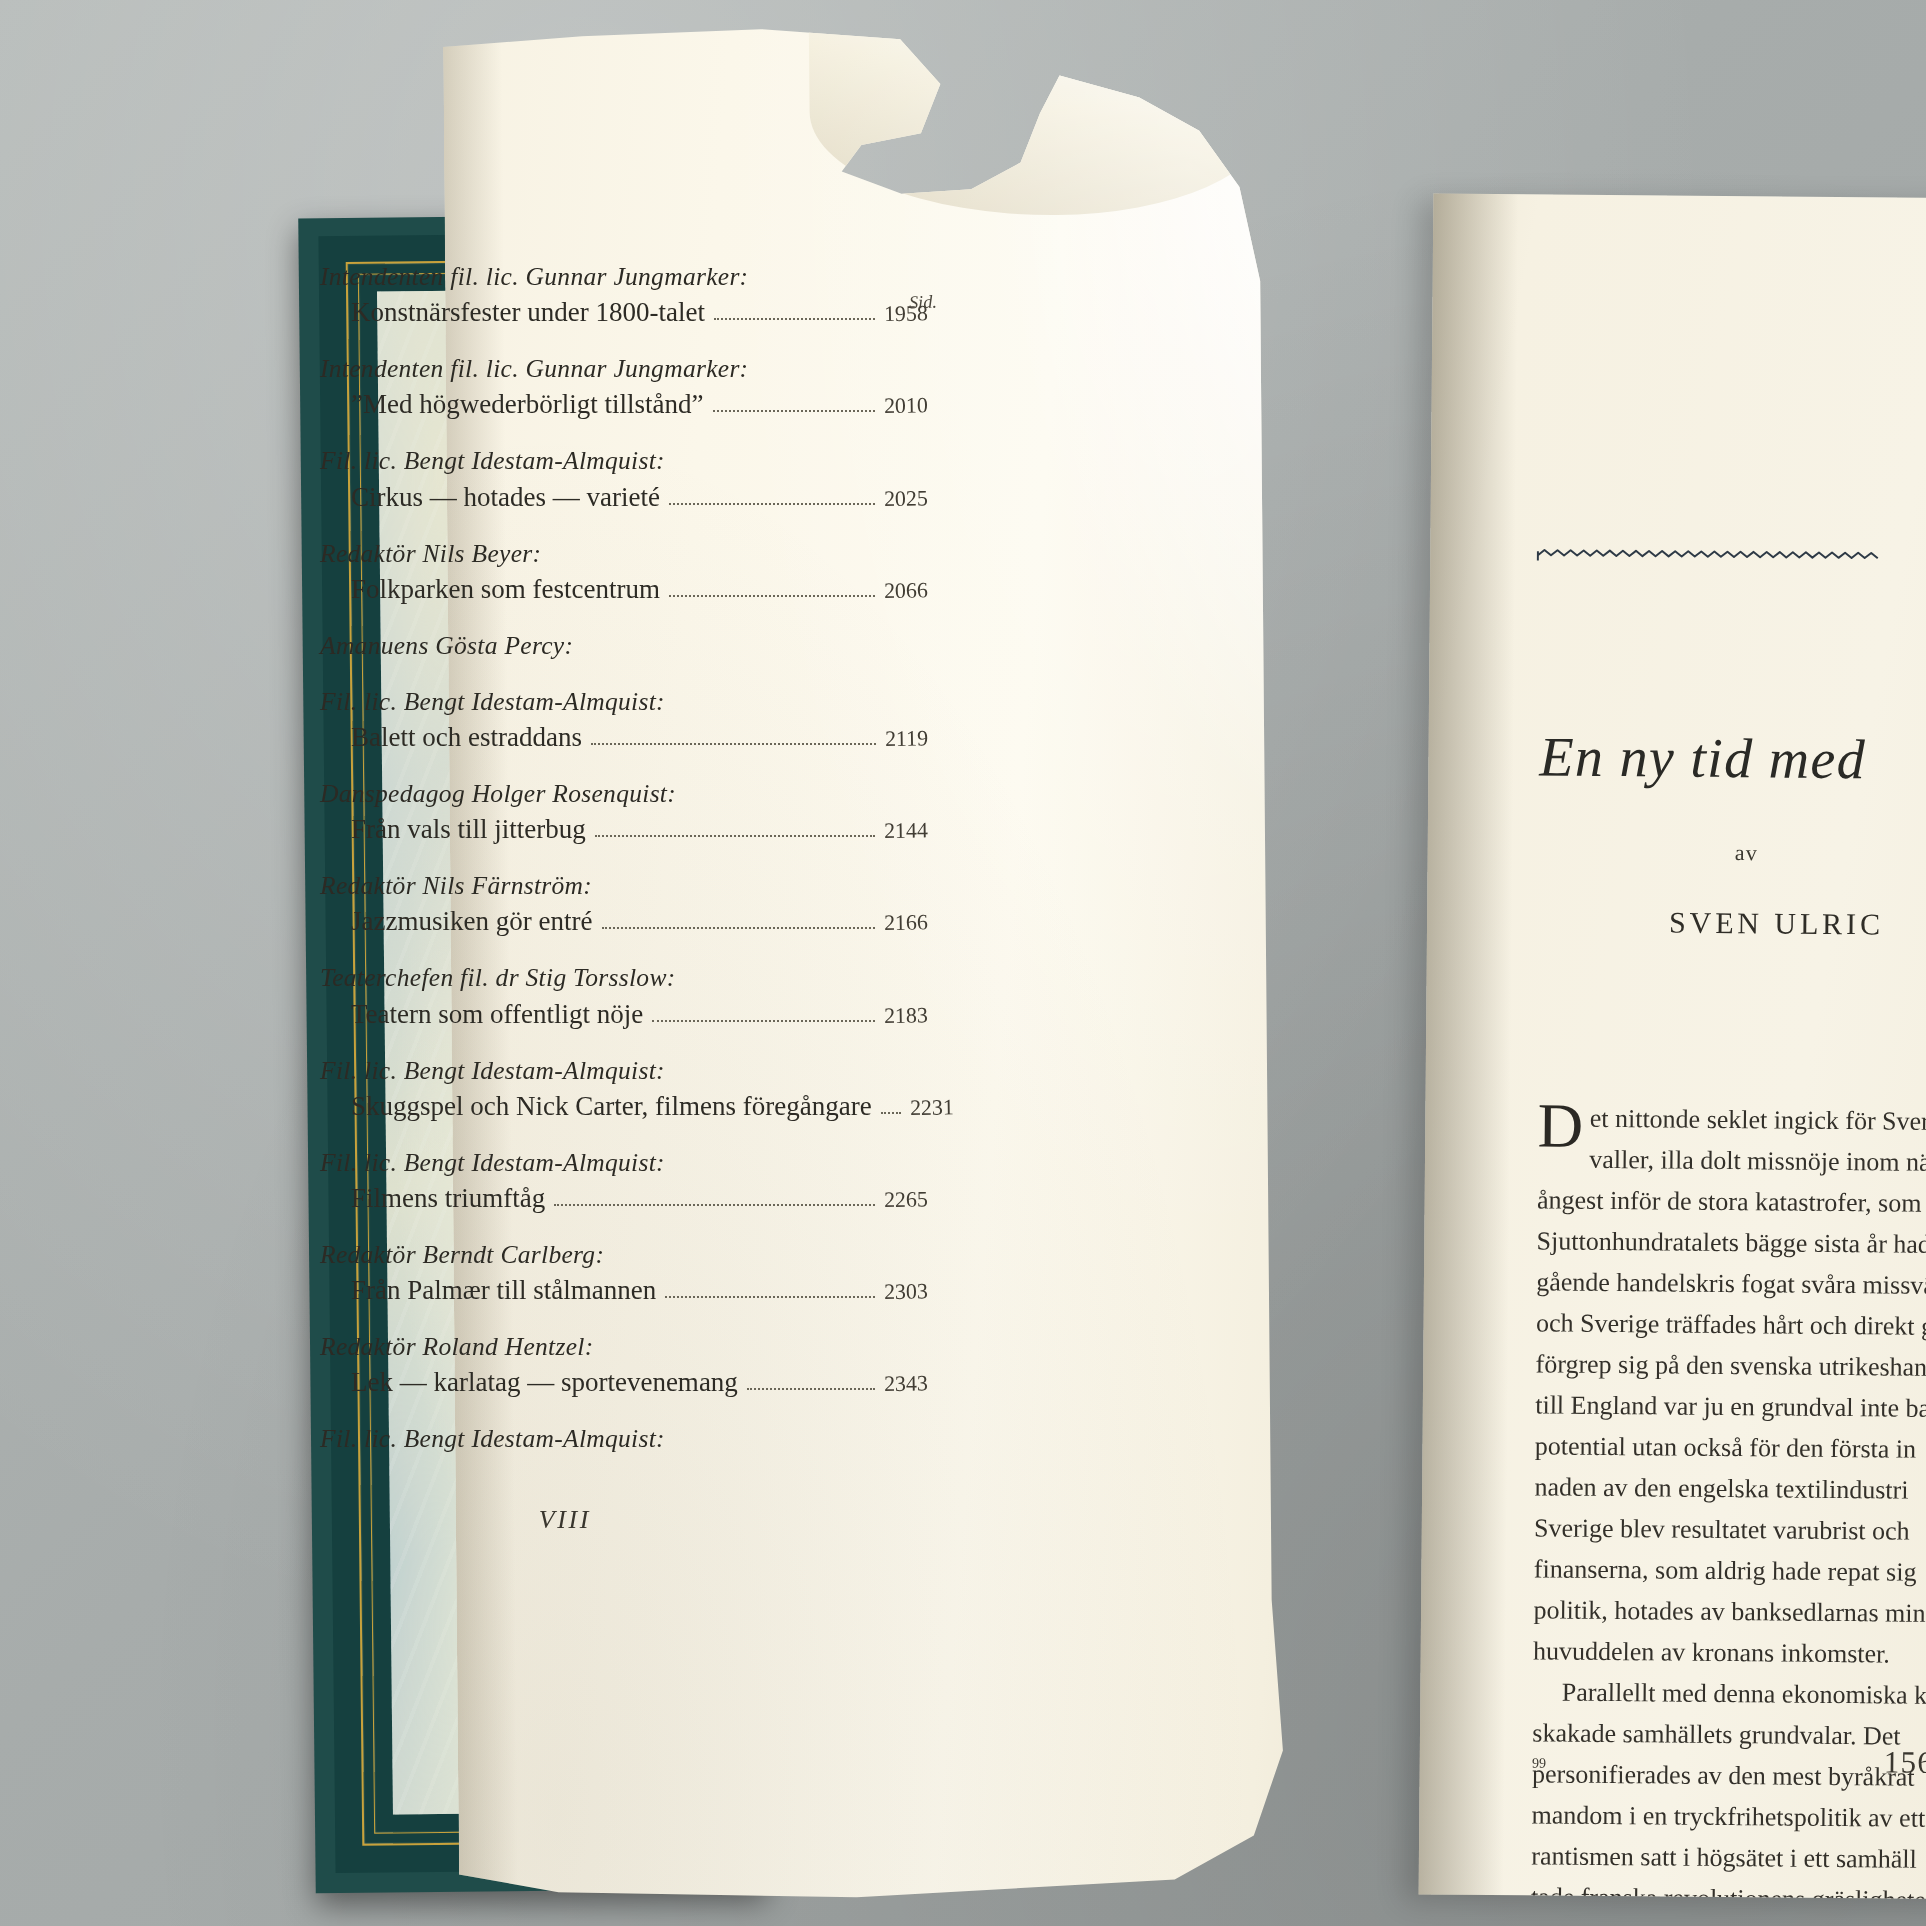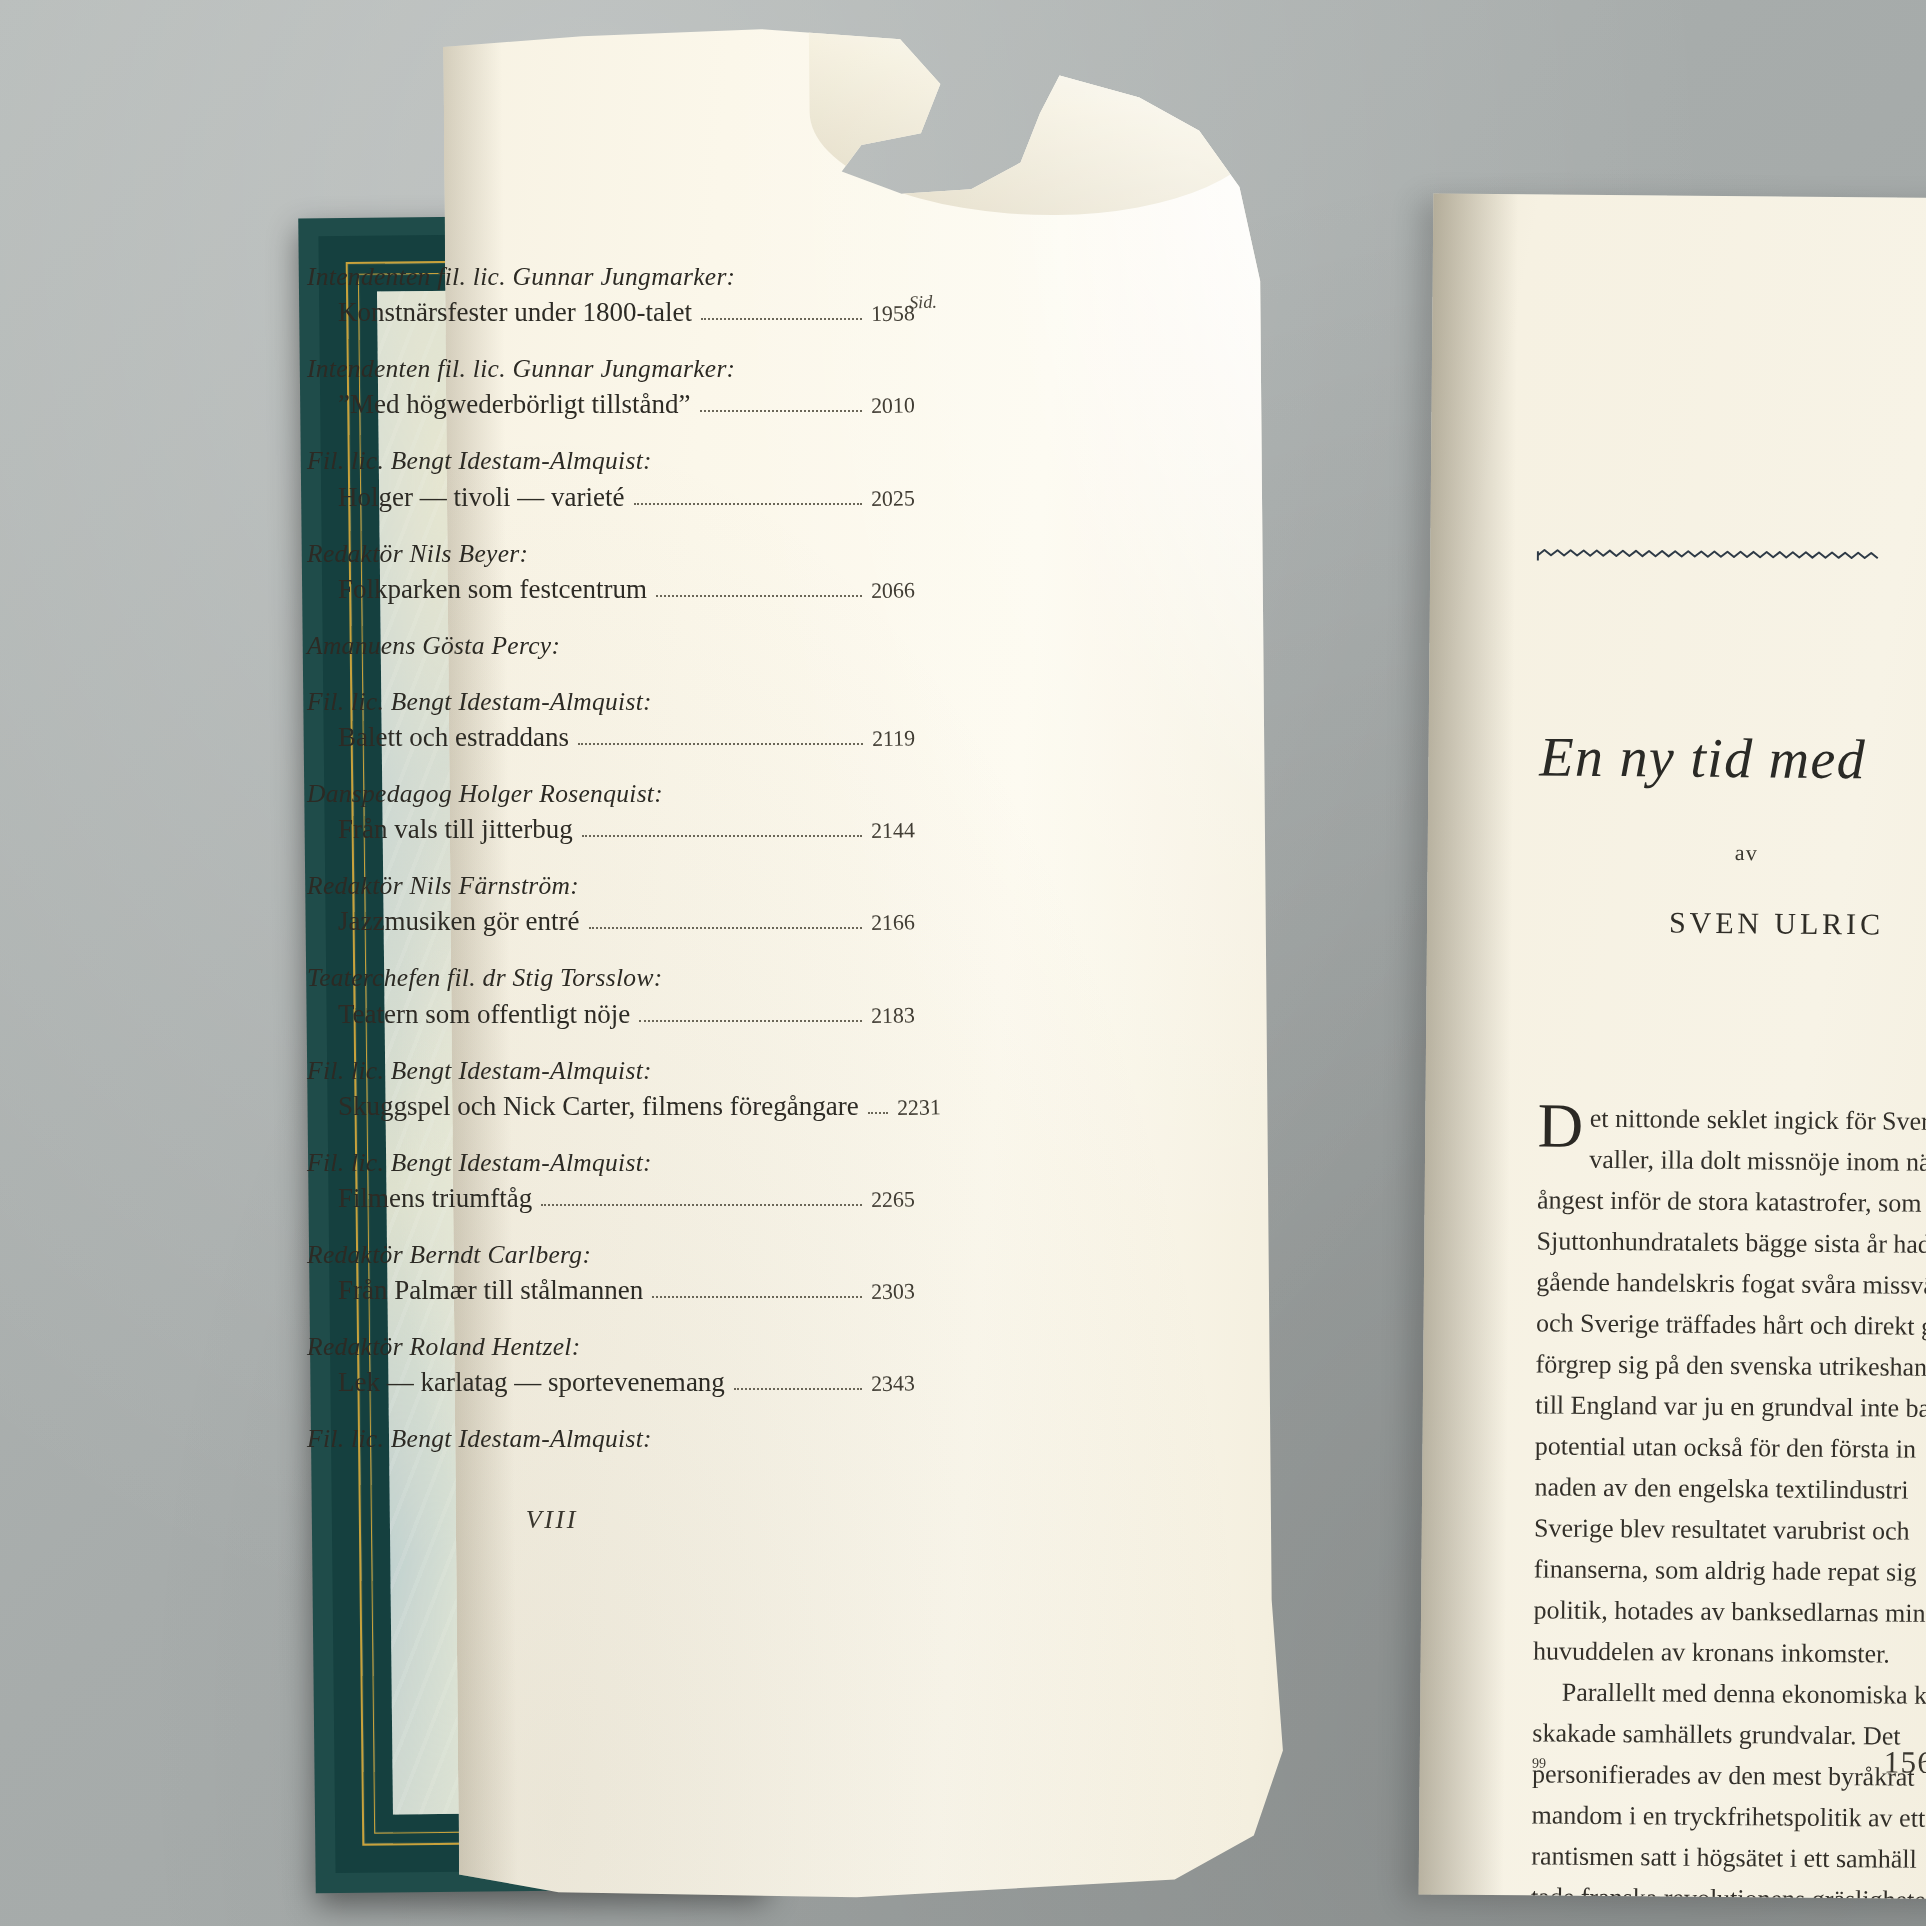--- a/index.html
+++ b/index.html
@@ -212,21 +212,21 @@
   }
   .leaf-left-shadow {
     position: absolute;
     left: 0; top: 0; bottom: 0; width: 59px;
     background: linear-gradient(90deg, rgba(130,120,95,0.30), rgba(130,120,95,0));
   }
 
   
   .toc {
     position: absolute;
-    left: 307px;
+    left: 320px;
     top: 262px;
     width: 608px;
     color: #2f2c26;
   }
   .sidlabel {
     position: absolute;
     left: 909px;
     top: 292px;
     font-size: 18.3px;
     font-style: italic;
@@ -375,21 +375,21 @@
       <div class="toc-author">Intendenten fil. lic. Gunnar Jungmarker:</div>
       <div class="toc-line">
         <span class="toc-title">”Med högwederbörligt tillstånd”</span>
         <span class="toc-dots"></span>
         <span class="toc-page">2010</span>
       </div>
     </div>
     <div class="toc-entry">
       <div class="toc-author">Fil. lic. Bengt Idestam-Almquist:</div>
       <div class="toc-line">
-        <span class="toc-title">Holger — tivoli — varieté</span>
+        <span class="toc-title">Cirkus — hotades — varieté</span>
         <span class="toc-dots"></span>
         <span class="toc-page">2025</span>
       </div>
     </div>
     <div class="toc-entry">
       <div class="toc-author">Redaktör Nils Beyer:</div>
       <div class="toc-line">
         <span class="toc-title">Folkparken som festcentrum</span>
         <span class="toc-dots"></span>
         <span class="toc-page">2066</span>

